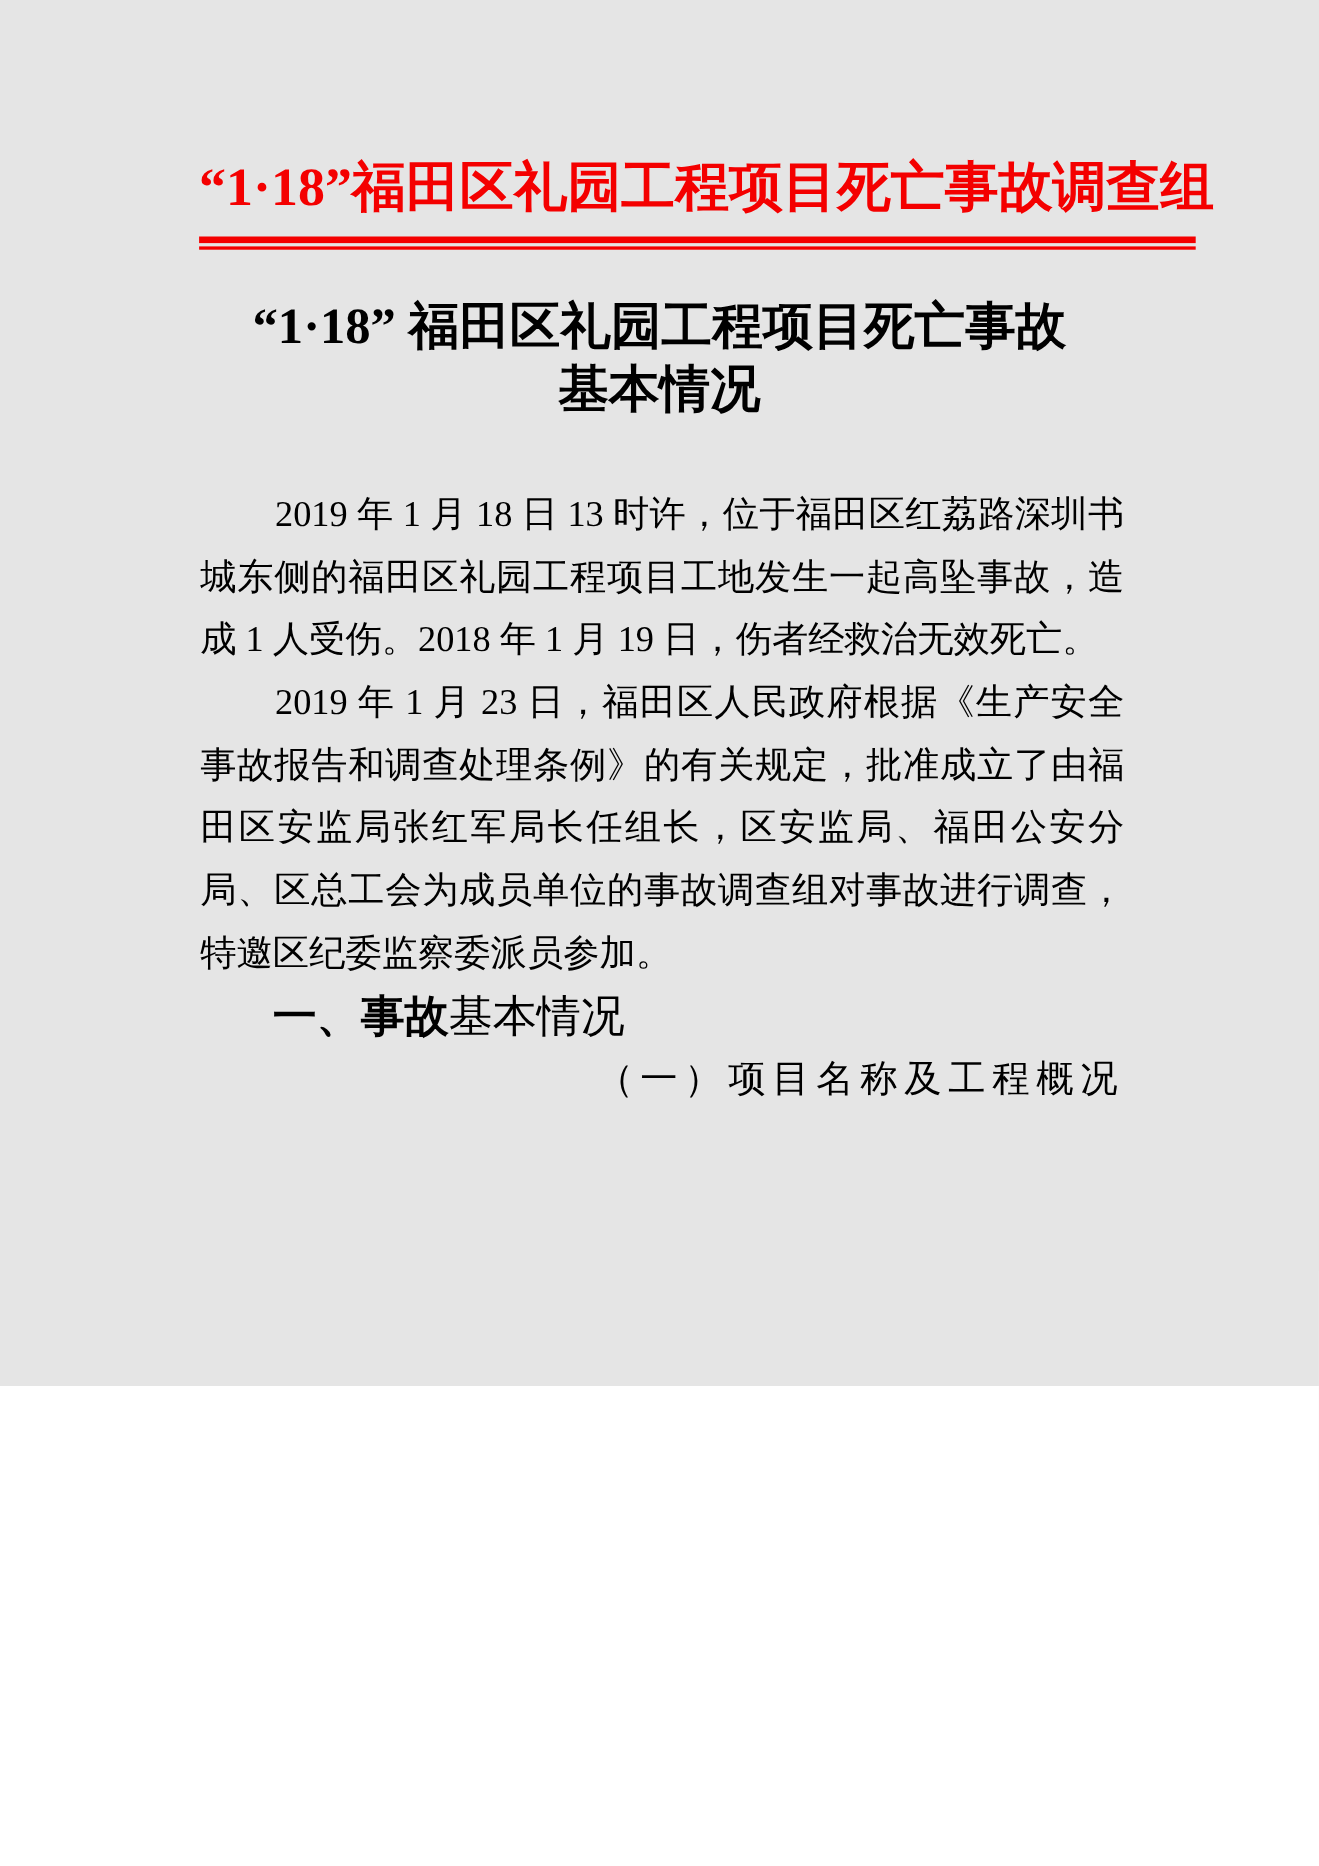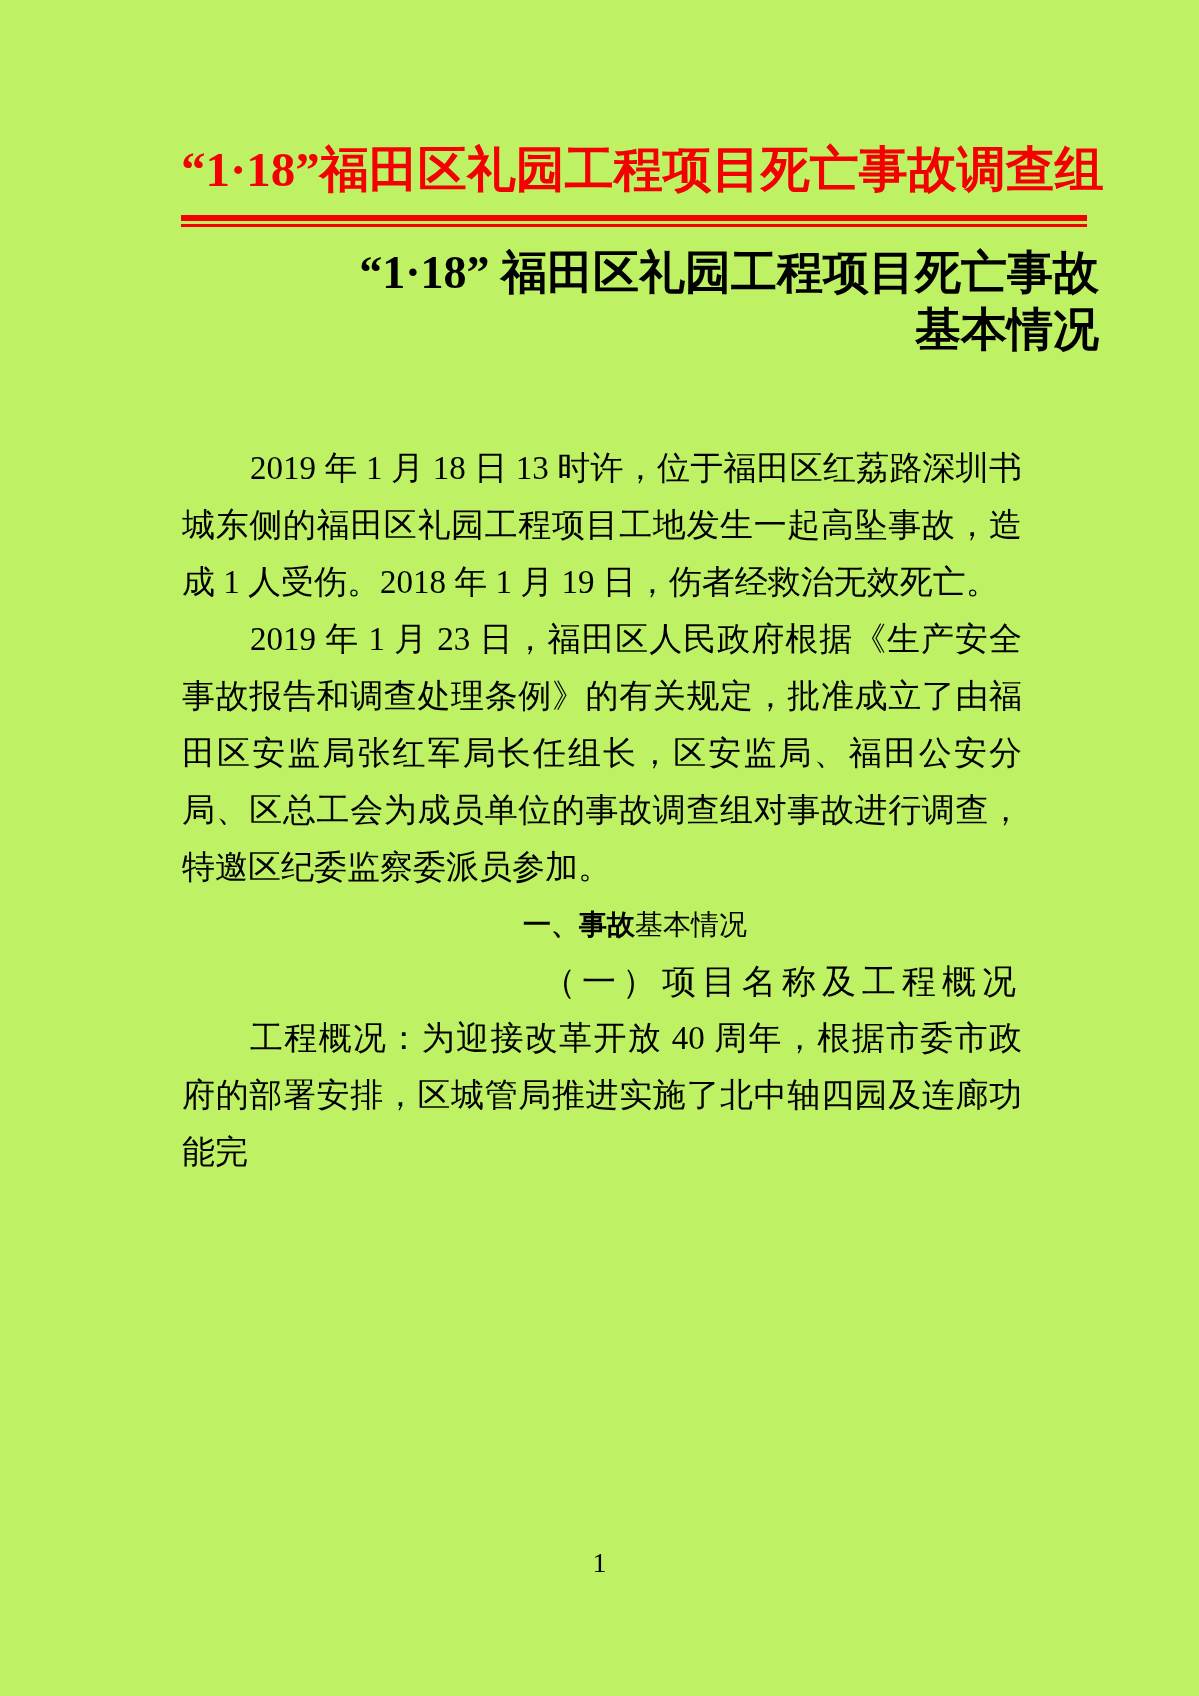--- a/index.html
+++ b/index.html
@@ -3,23 +3,23 @@
 <meta charset="utf-8">
 <style>
   html, body {
     margin: 0;
     padding: 0;
     background: #ffffff;
   }
   .page {
     position: relative;
     width: 1199px;
-    height: 1696px;
+    height: 1260px;
     margin: 0 auto;
-    background: #bef264;
+    background: #e5e5e5;
     overflow: hidden;
     font-family: "Liberation Serif", "DejaVu Serif", serif;
     color: #000000;
   }
   
   .red-header {
     position: absolute;
     top: 138px;
     left: 181px;
     width: 906px;
@@ -42,24 +42,24 @@
     position: absolute;
     top: 224px;
     left: 181px;
     width: 906px;
     height: 3px;
     background: var(--accent-red, #f40000);
   }
   
   .doc-title {
     position: absolute;
-    top: 244px;
+    top: 268px;
     left: 100px;
     width: 999px;
-    text-align: right;
+    text-align: center;
     font-size: 46px;
     line-height: 57px;
     font-weight: bold;
     color: #000000;
   }
   
   .body-block {
     position: absolute;
     top: 440px;
     left: 182px;
@@ -67,24 +67,24 @@
     font-size: 33px;
     line-height: 57px;
     text-align: justify;
   }
   .body-block p {
     margin: 0;
     text-indent: 68px;
   }
   .section-heading {
     font-family: "Liberation Sans", "DejaVu Sans", sans-serif;
-    font-size: 28px;
+    font-size: 40px;
     line-height: 57px;
     padding-left: 66px;
-    text-align: center;
+    text-align: left;
   }
   .section-heading .hv {
     font-weight: 700;
   }
   .section-heading .hn {
     font-weight: 500;
   }
   .sub-heading {
     font-size: 34px;
     line-height: 57px;
@@ -126,18 +126,17 @@
     <p>2019 年 1 月 18 日 13 时许，位于福田区红荔路深圳书城东侧的福田区礼园工程项目工地发生一起高坠事故，造成 1 人受伤。2018 年 1 月 19 日，伤者经救治无效死亡。</p>
     <p>2019 年 1 月 23 日，福田区人民政府根据《生产安全事故报告和调查处理条例》的有关规定，批准成立了由福田区安监局张红军局长任组长，区安监局、福田公安分局、区总工会为成员单位的事故调查组对事故进行调查，特邀区纪委监察委派员参加。</p>
 
     <div class="section-heading">
       <span class="hv">一、事故</span><span class="hn">基本情况</span>
     </div>
 
     <div class="sub-heading">（一）项目名称及工程概况</div>
 
 
-    <p>工程概况：为迎接改革开放 40 周年，根据市委市政府的部署安排，区城管局推进实施了北中轴四园及连廊功能完</p>
   </div>
 
   <div class="page-num">1</div>
 
 </div>
 
 </body></html>

